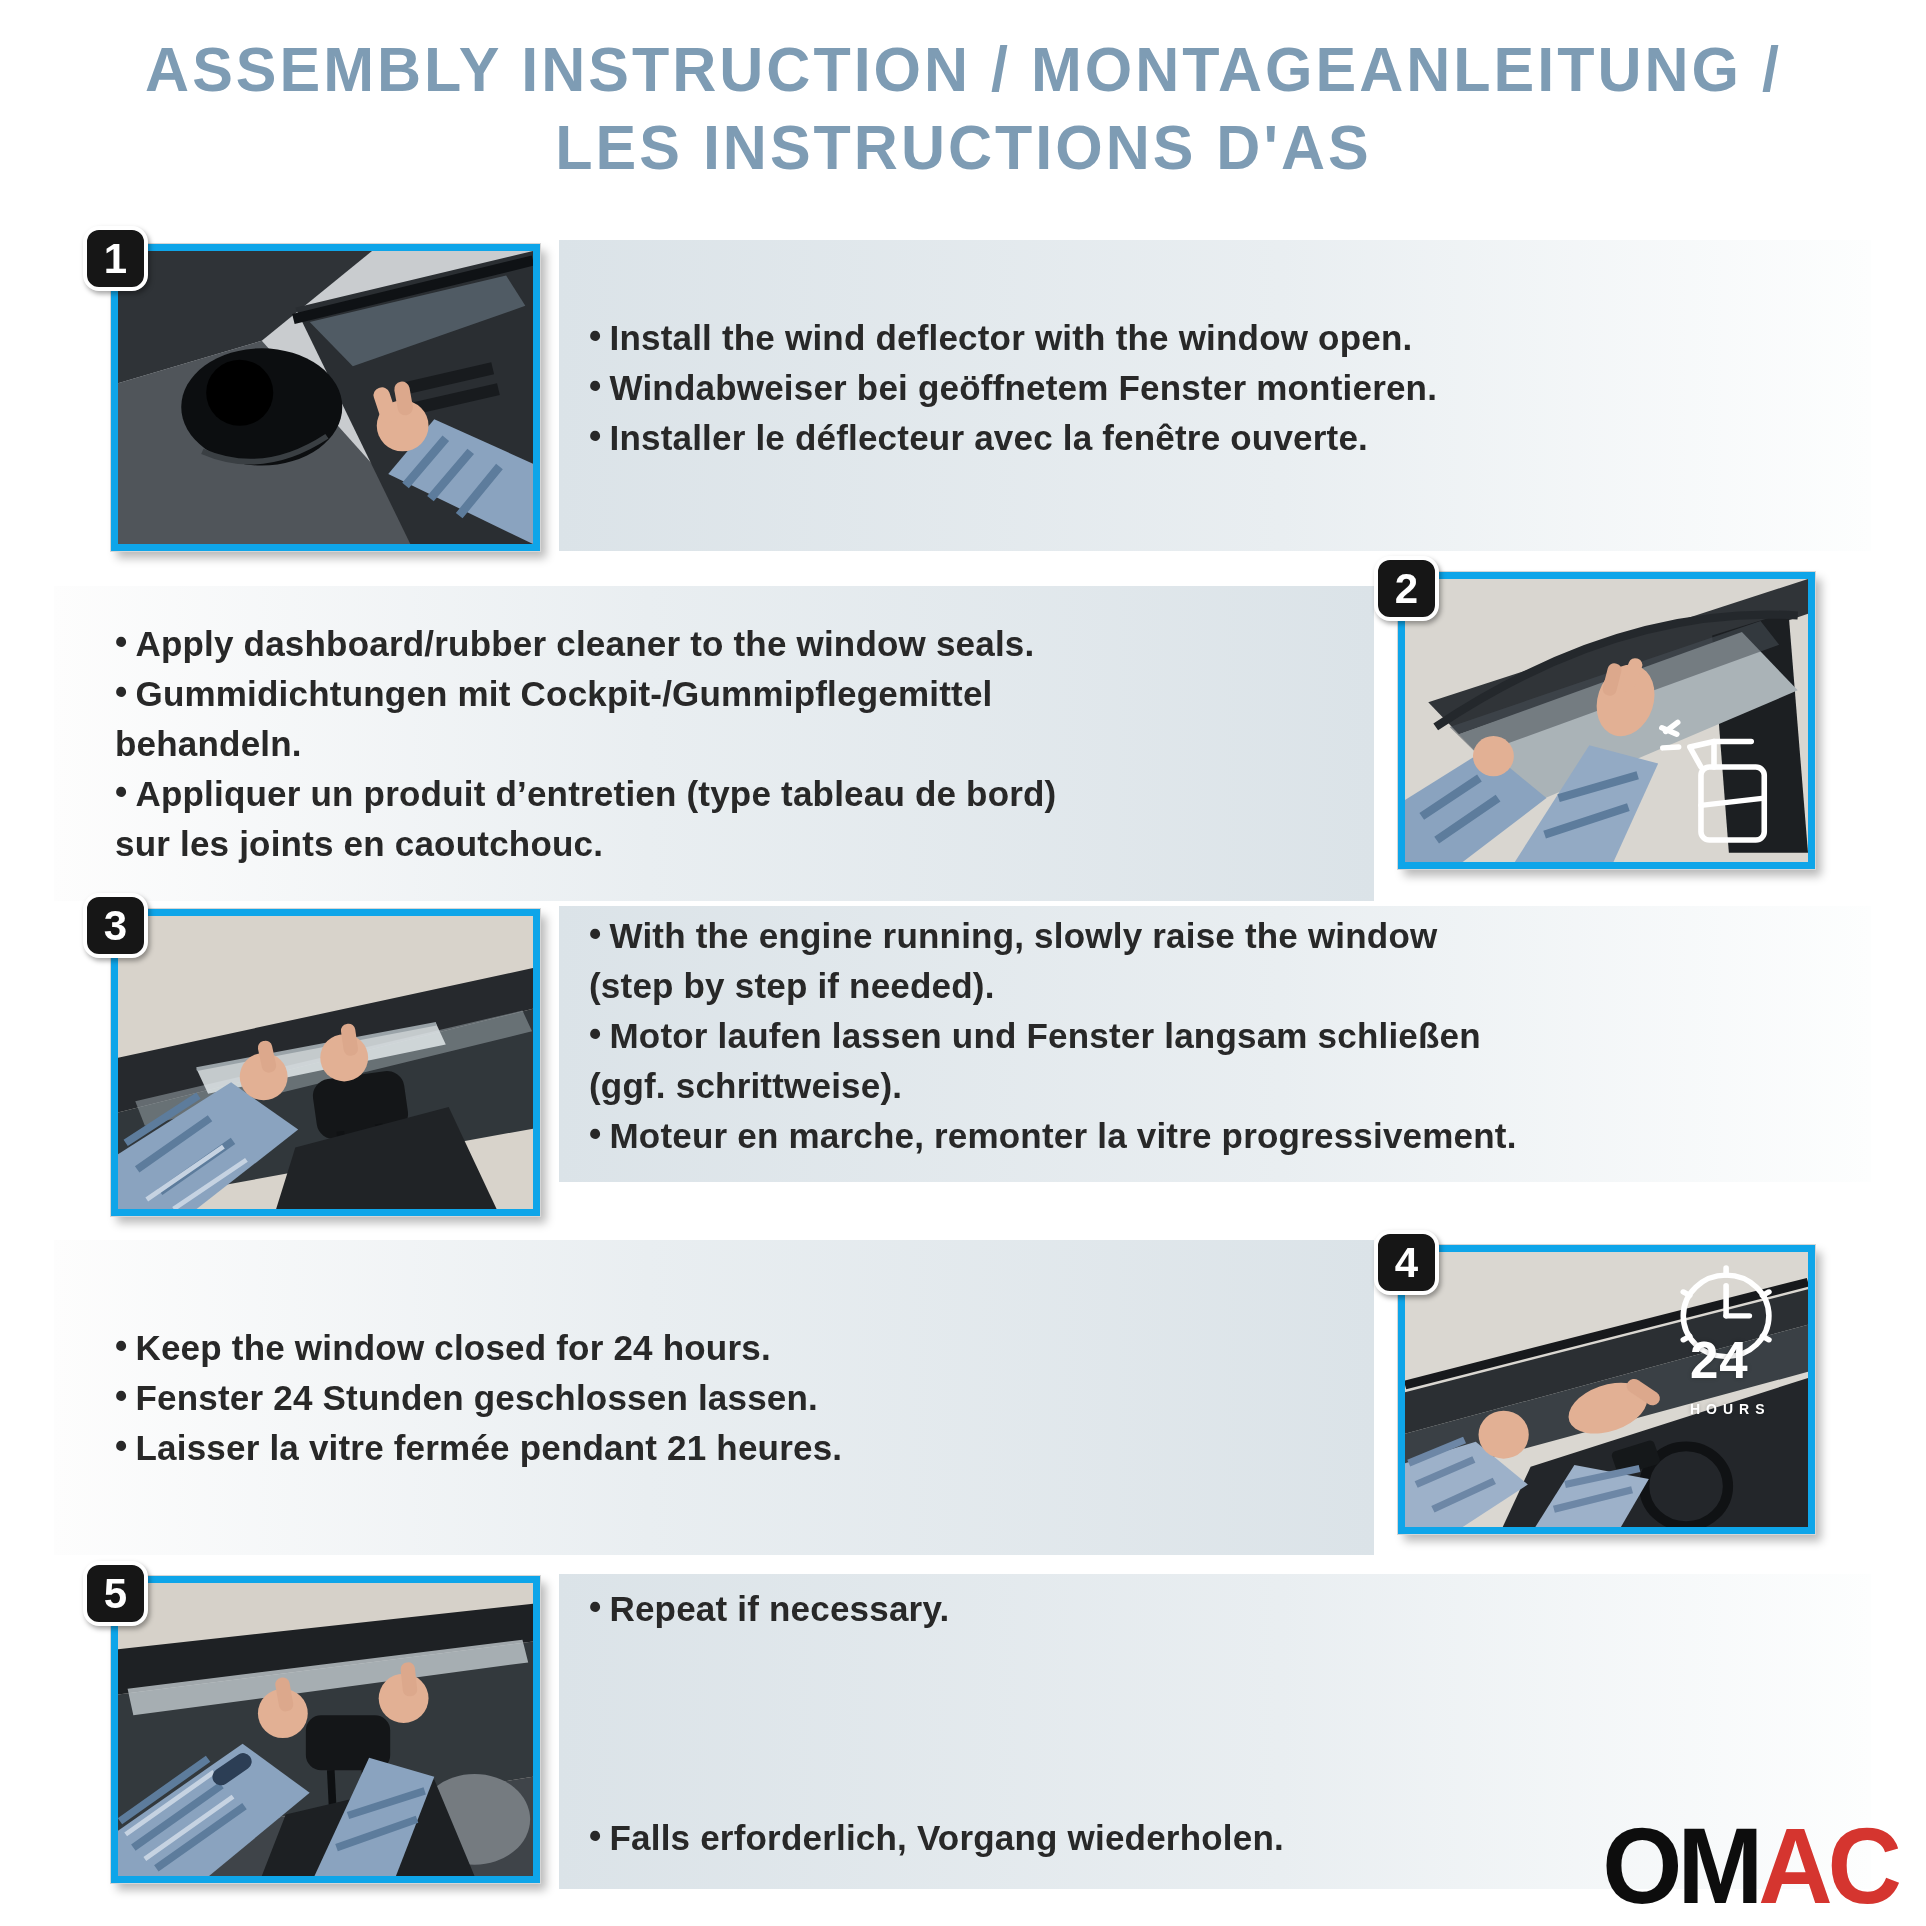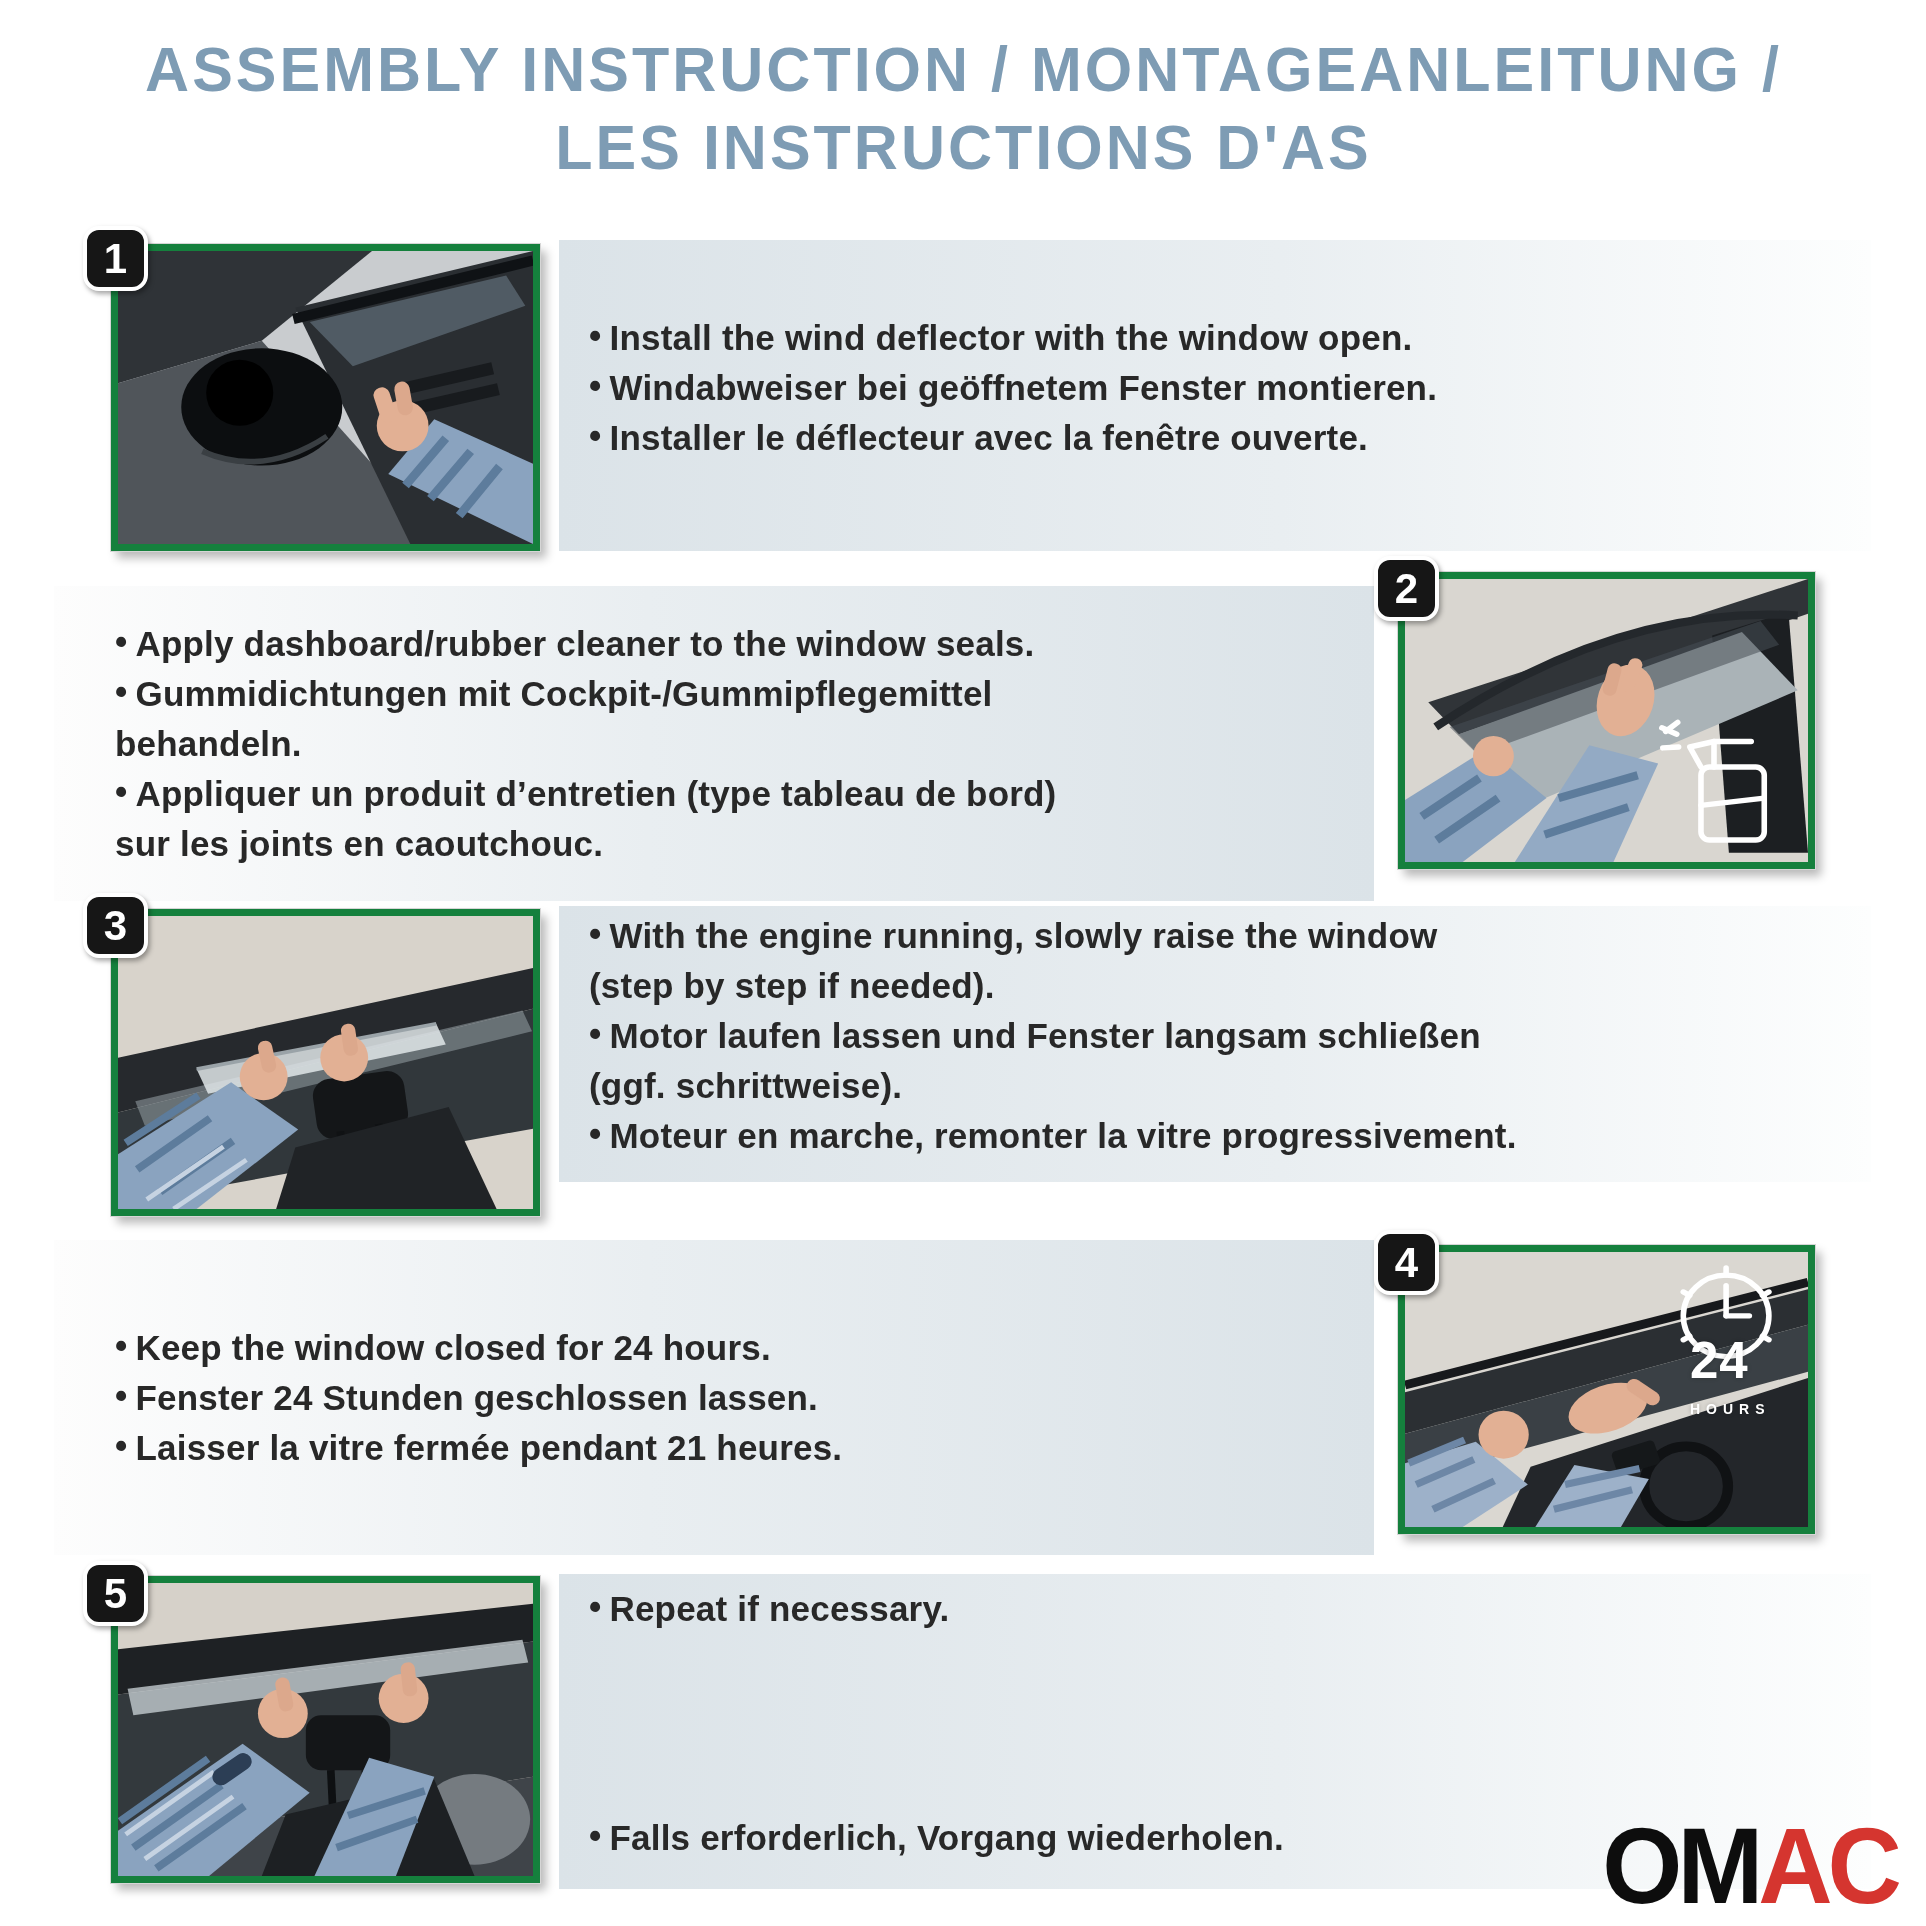--- a/index.html
+++ b/index.html
@@ -16,21 +16,21 @@
         box-sizing:border-box;color:#282828;font-weight:700;font-size:35px;line-height:50px;
         letter-spacing:0.2px;}
   .tbox.right{background:linear-gradient(to right,#dbe3e8 0%,#e9eef1 55%,#fdfefe 100%);
               padding:10px 40px 26px 30px;}
   .tbox.left{background:linear-gradient(to right,#fdfdfd 0%,#e9eef1 45%,#dbe3e8 100%);
              padding:10px 30px 10px 61px;}
   .line{margin:0;}
   .dot{display:inline-block;margin-right:8px;transform:translateY(-2px);}
 
   
-  .photo{position:absolute;box-sizing:border-box;border:7px solid #15803d;
+  .photo{position:absolute;box-sizing:border-box;border:7px solid #0ea5e9;
          box-shadow:0 0 0 1px #d6d6d6, 6px 7px 9px rgba(0,0,0,.28);background:#cfd2d4;}
   .photo svg{display:block;width:100%;height:100%;}
 
   
   .badge{position:absolute;width:65px;height:65px;box-sizing:border-box;
          background:#161616;border:4px solid #ffffff;border-radius:16px;
          color:#ffffff;font-size:42px;font-weight:800;
          display:flex;align-items:center;justify-content:center;
          box-shadow:2px 3px 5px rgba(0,0,0,.35);z-index:5;}
 

